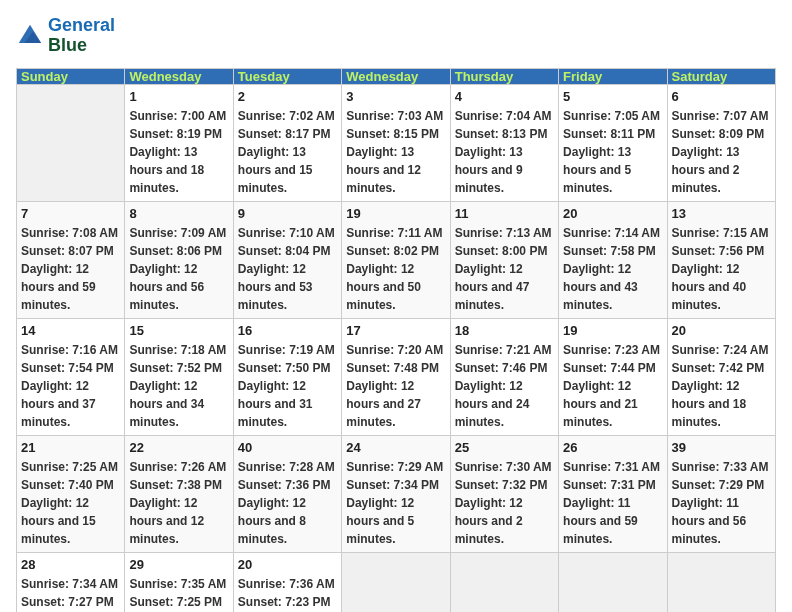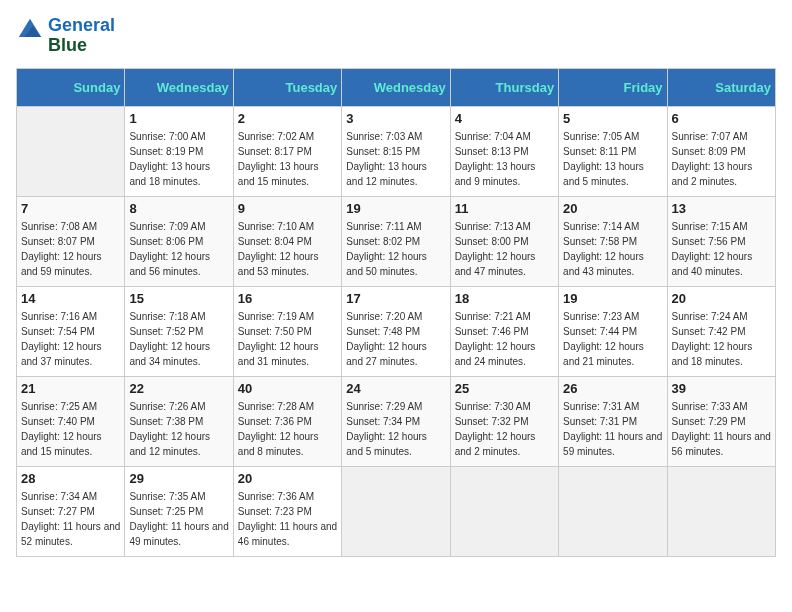--- a/index.html
+++ b/index.html
@@ -11,21 +11,21 @@
       padding: 16px;
     }
     .header {
       display: flex;
       justify-content: space-between;
       align-items: flex-start;
       margin-bottom: 12px;
     }
     .logo {
       display: flex;
-      align-items: flex-start;
+      align-items: center;
       gap: 4px;
     }
     .logo-text {
       font-size: 18px;
       font-weight: bold;
       color: #333;
       line-height: 1.1;
     }
     .logo-text span {
       color: #1a6bb5;
@@ -46,23 +46,23 @@
       font-size: 14px;
       color: #555;
     }
     table {
       width: 100%;
       border-collapse: collapse;
       font-size: 11px;
     }
     thead tr th {
       background-color: #2f6db5;
-      color: #5eead4;
-      padding: 11px 4px;
-      text-align: right;
+      color: #bef264;
+      padding: 0 4px;
+      text-align: left;
       font-size: 13px;
       font-weight: 600;
       border: 1px solid #ccc;
     }
     tbody tr td {
       border: 1px solid #ccc;
       vertical-align: top;
       padding: 4px;
       min-height: 80px;
       height: 90px;
@@ -73,23 +73,24 @@
     tbody tr:nth-child(even) td {
       background: #f9f9f9;
     }
     .day-num {
       font-size: 13px;
       font-weight: 600;
       margin-bottom: 3px;
       color: #222;
     }
     .day-info {
-      font-size: 10px;
+      font-size: 12px;
       line-height: 1.5;
       color: #333;
+      font-weight: bold;
     }
     .empty-cell {
       background: #f0f0f0 !important;
     }
   </style>
 </head>
 <body>
 
 <div class="header">
   <div class="logo">

